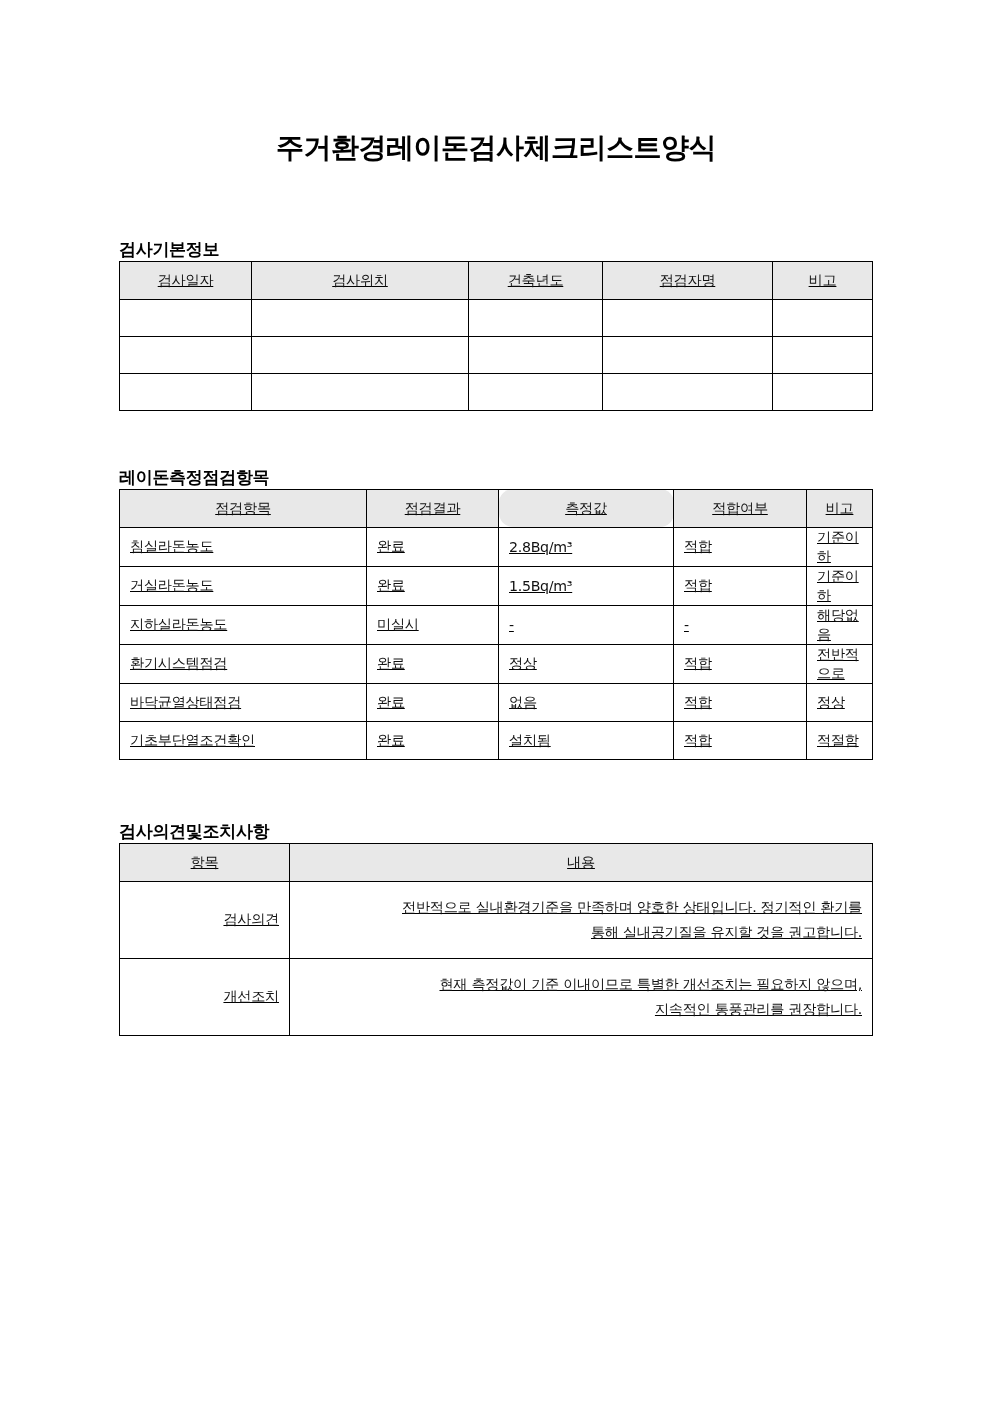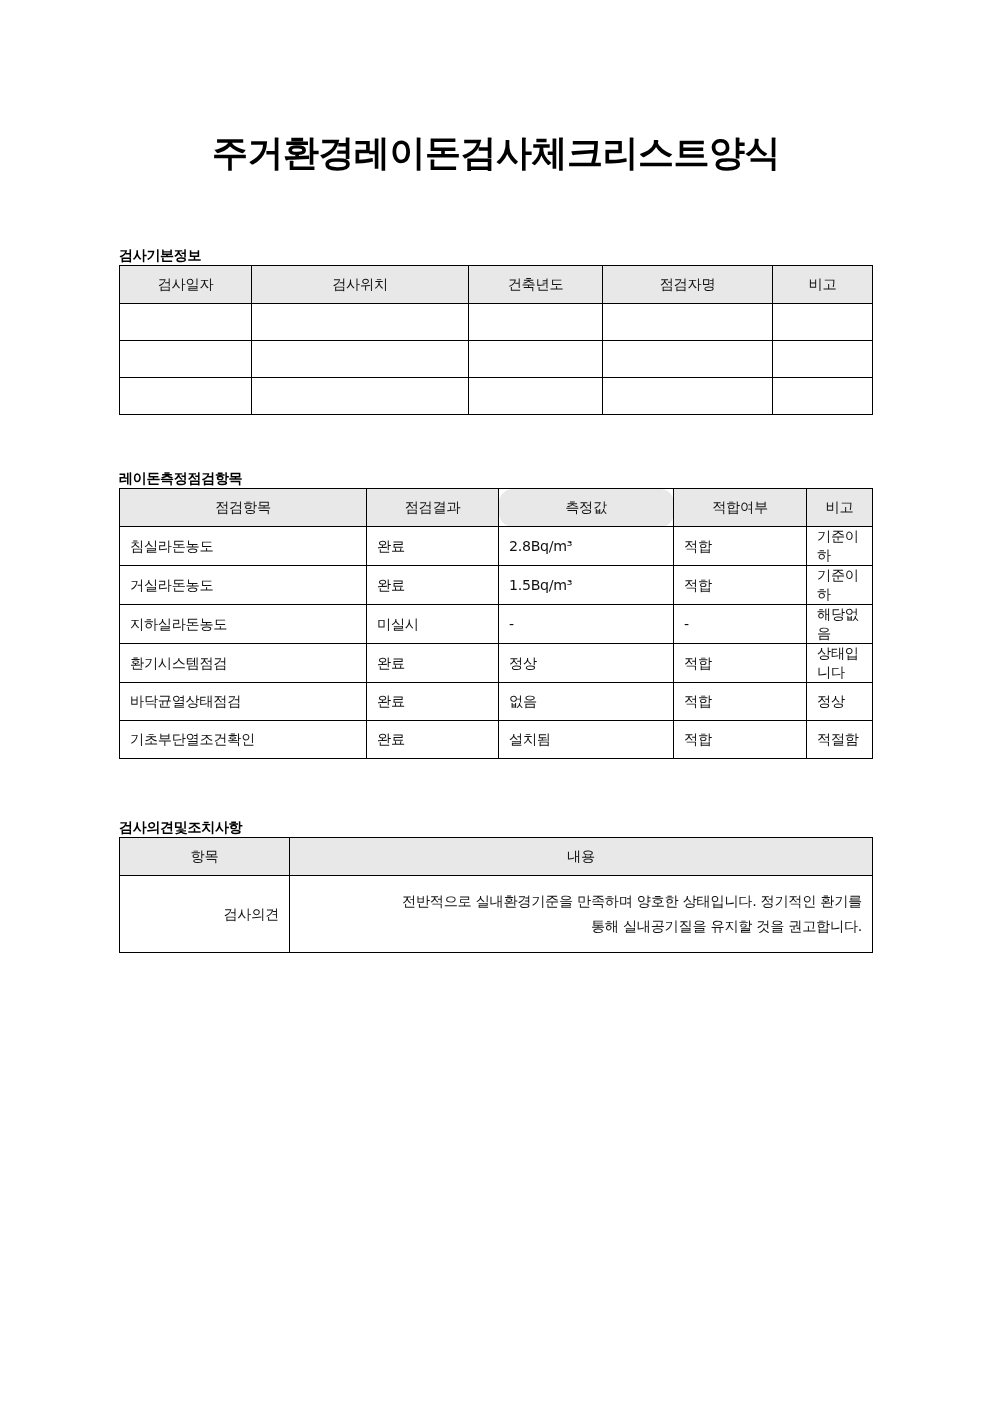--- a/index.html
+++ b/index.html
@@ -17,45 +17,46 @@
   }
   .page {
     width: 992px;
     height: 1403px;
     box-sizing: border-box;
     padding: 0 119px;
     position: relative;
   }
   .doc-title {
     text-align: center;
-    font-size: 36px;
+    font-size: 28px;
     font-weight: bold;
     letter-spacing: -0.5px;
     margin: 0;
     padding-top: 131px;
     line-height: 1.2;
     color: #000;
   }
   .section-heading {
-    font-size: 14px;
+    font-size: 17px;
     font-weight: bold;
     letter-spacing: -0.3px;
     margin: 0;
     color: #000;
   }
   .sec1-heading { padding-top: 73px; }
   .sec2-heading { padding-top: 55px; }
   .sec3-heading { padding-top: 60px; }
 
   table.doc-table {
     border-collapse: collapse;
     width: 754px;
     table-layout: fixed;
     margin: 0;
     border: 1.6px solid #000;
+    text-decoration: underline;
   }
   table.doc-table td,
   table.doc-table th {
     border: 1.1px solid #000;
     font-size: 14.2px;
     font-weight: normal;
     letter-spacing: -0.3px;
     color: #111;
     padding: 0 10px;
     vertical-align: middle;
@@ -169,21 +170,21 @@
         <td>미실시</td>
         <td>-</td>
         <td>-</td>
         <td>해당없음</td>
       </tr>
       <tr>
         <td>환기시스템점검</td>
         <td>완료</td>
         <td>정상</td>
         <td>적합</td>
-        <td>상태입니다</td>
+        <td>전반적으로</td>
       </tr>
       <tr>
         <td>바닥균열상태점검</td>
         <td>완료</td>
         <td>없음</td>
         <td>적합</td>
         <td>정상</td>
       </tr>
       <tr>
         <td>기초부단열조건확인</td>
@@ -205,16 +206,23 @@
       </tr>
     </thead>
     <tbody>
       <tr>
         <td class="label-cell">검사의견</td>
         <td class="content-cell">
           <span class="line">전반적으로 실내환경기준을 만족하며 양호한 상태입니다. 정기적인 환기를</span>
           <span class="line">통해 실내공기질을 유지할 것을 권고합니다.</span>
         </td>
       </tr>
+      <tr>
+        <td class="label-cell">개선조치</td>
+        <td class="content-cell">
+          <span class="line">현재 측정값이 기준 이내이므로 특별한 개선조치는 필요하지 않으며,</span>
+          <span class="line">지속적인 통풍관리를 권장합니다.</span>
+        </td>
+      </tr>
     </tbody>
   </table>
 
 </div>
 
 </body></html>

